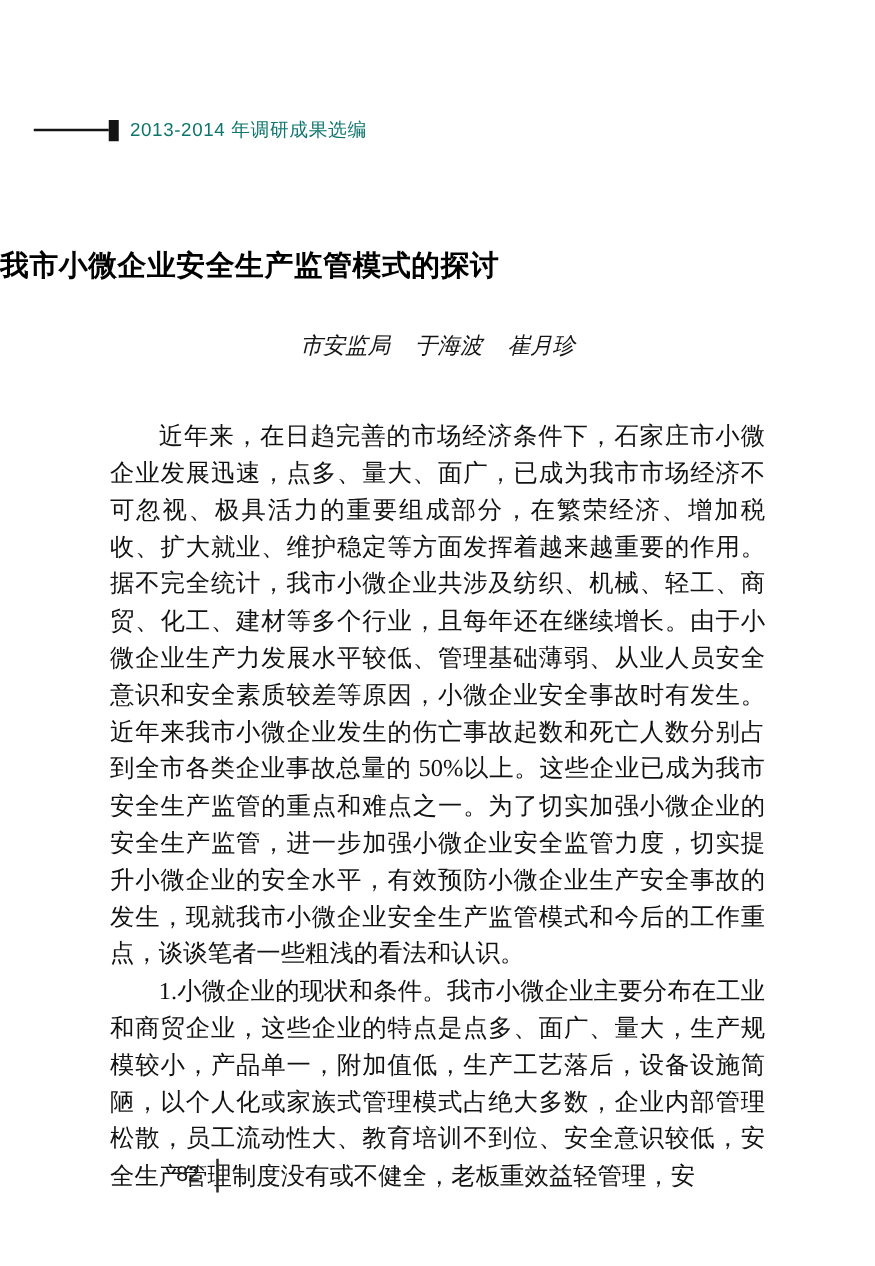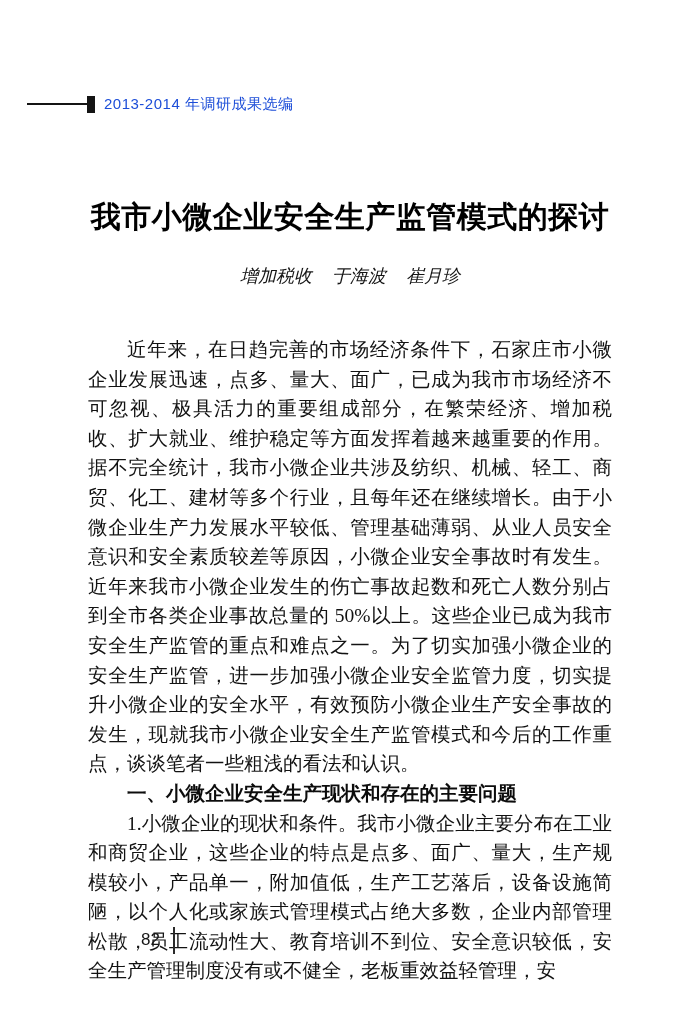--- a/index.html
+++ b/index.html
@@ -32,32 +32,32 @@
   .header-marker {
     width: 8px;
     height: 17px;
     background: #141414;
   }
   .header-title {
     margin-left: 9px;
     font-family: "Liberation Sans", "DejaVu Sans", sans-serif;
     font-size: 15px;
     letter-spacing: 0.5px;
-    color: #1d4ed8;
+    color: #0f766e;
     white-space: nowrap;
   }
 
   
   .article-title {
     position: absolute;
     top: 197px;
     left: 0;
     width: 700px;
-    text-align: center;
-    font-size: 30px;
+    text-align: left;
+    font-size: 23px;
     font-weight: 700;
     letter-spacing: 0.5px;
     color: #000000;
     white-space: nowrap;
   }
 
   
   .byline {
     position: absolute;
     top: 264px;
@@ -126,26 +126,25 @@
 
   <div class="running-header">
     <div class="header-rule"></div>
     <div class="header-marker"></div>
     <div class="header-title">2013-2014 年调研成果选编</div>
   </div>
 
   <h1 class="article-title">我市小微企业安全生产监管模式的探讨</h1>
 
   <div class="byline">
-    <span>增加税收</span><span class="sep"></span><span>于海波</span><span class="sep"></span><span>崔月珍</span>
+    <span>市安监局</span><span class="sep"></span><span>于海波</span><span class="sep"></span><span>崔月珍</span>
   </div>
 
   <div class="article-body">
     <p>近年来，在日趋完善的市场经济条件下，石家庄市小微企业发展迅速，点多、量大、面广，已成为我市市场经济不可忽视、极具活力的重要组成部分，在繁荣经济、增加税收、扩大就业、维护稳定等方面发挥着越来越重要的作用。据不完全统计，我市小微企业共涉及纺织、机械、轻工、商贸、化工、建材等多个行业，且每年还在继续增长。由于小微企业生产力发展水平较低、管理基础薄弱、从业人员安全意识和安全素质较差等原因，小微企业安全事故时有发生。近年来我市小微企业发生的伤亡事故起数和死亡人数分别占到全市各类企业事故总量的 50%以上。这些企业已成为我市安全生产监管的重点和难点之一。为了切实加强小微企业的安全生产监管，进一步加强小微企业安全监管力度，切实提升小微企业的安全水平，有效预防小微企业生产安全事故的发生，现就我市小微企业安全生产监管模式和今后的工作重点，谈谈笔者一些粗浅的看法和认识。</p>
-    <h2 class="section-heading">一、小微企业安全生产现状和存在的主要问题</h2>
     <p>1.小微企业的现状和条件。我市小微企业主要分布在工业和商贸企业，这些企业的特点是点多、面广、量大，生产规模较小，产品单一，附加值低，生产工艺落后，设备设施简陋，以个人化或家族式管理模式占绝大多数，企业内部管理松散，员工流动性大、教育培训不到位、安全意识较低，安全生产管理制度没有或不健全，老板重效益轻管理，安</p>
   </div>
 
   <div class="page-footer">
     <span class="page-number">82</span>
     <span class="footer-divider"></span>
   </div>
 
 </div>
 

